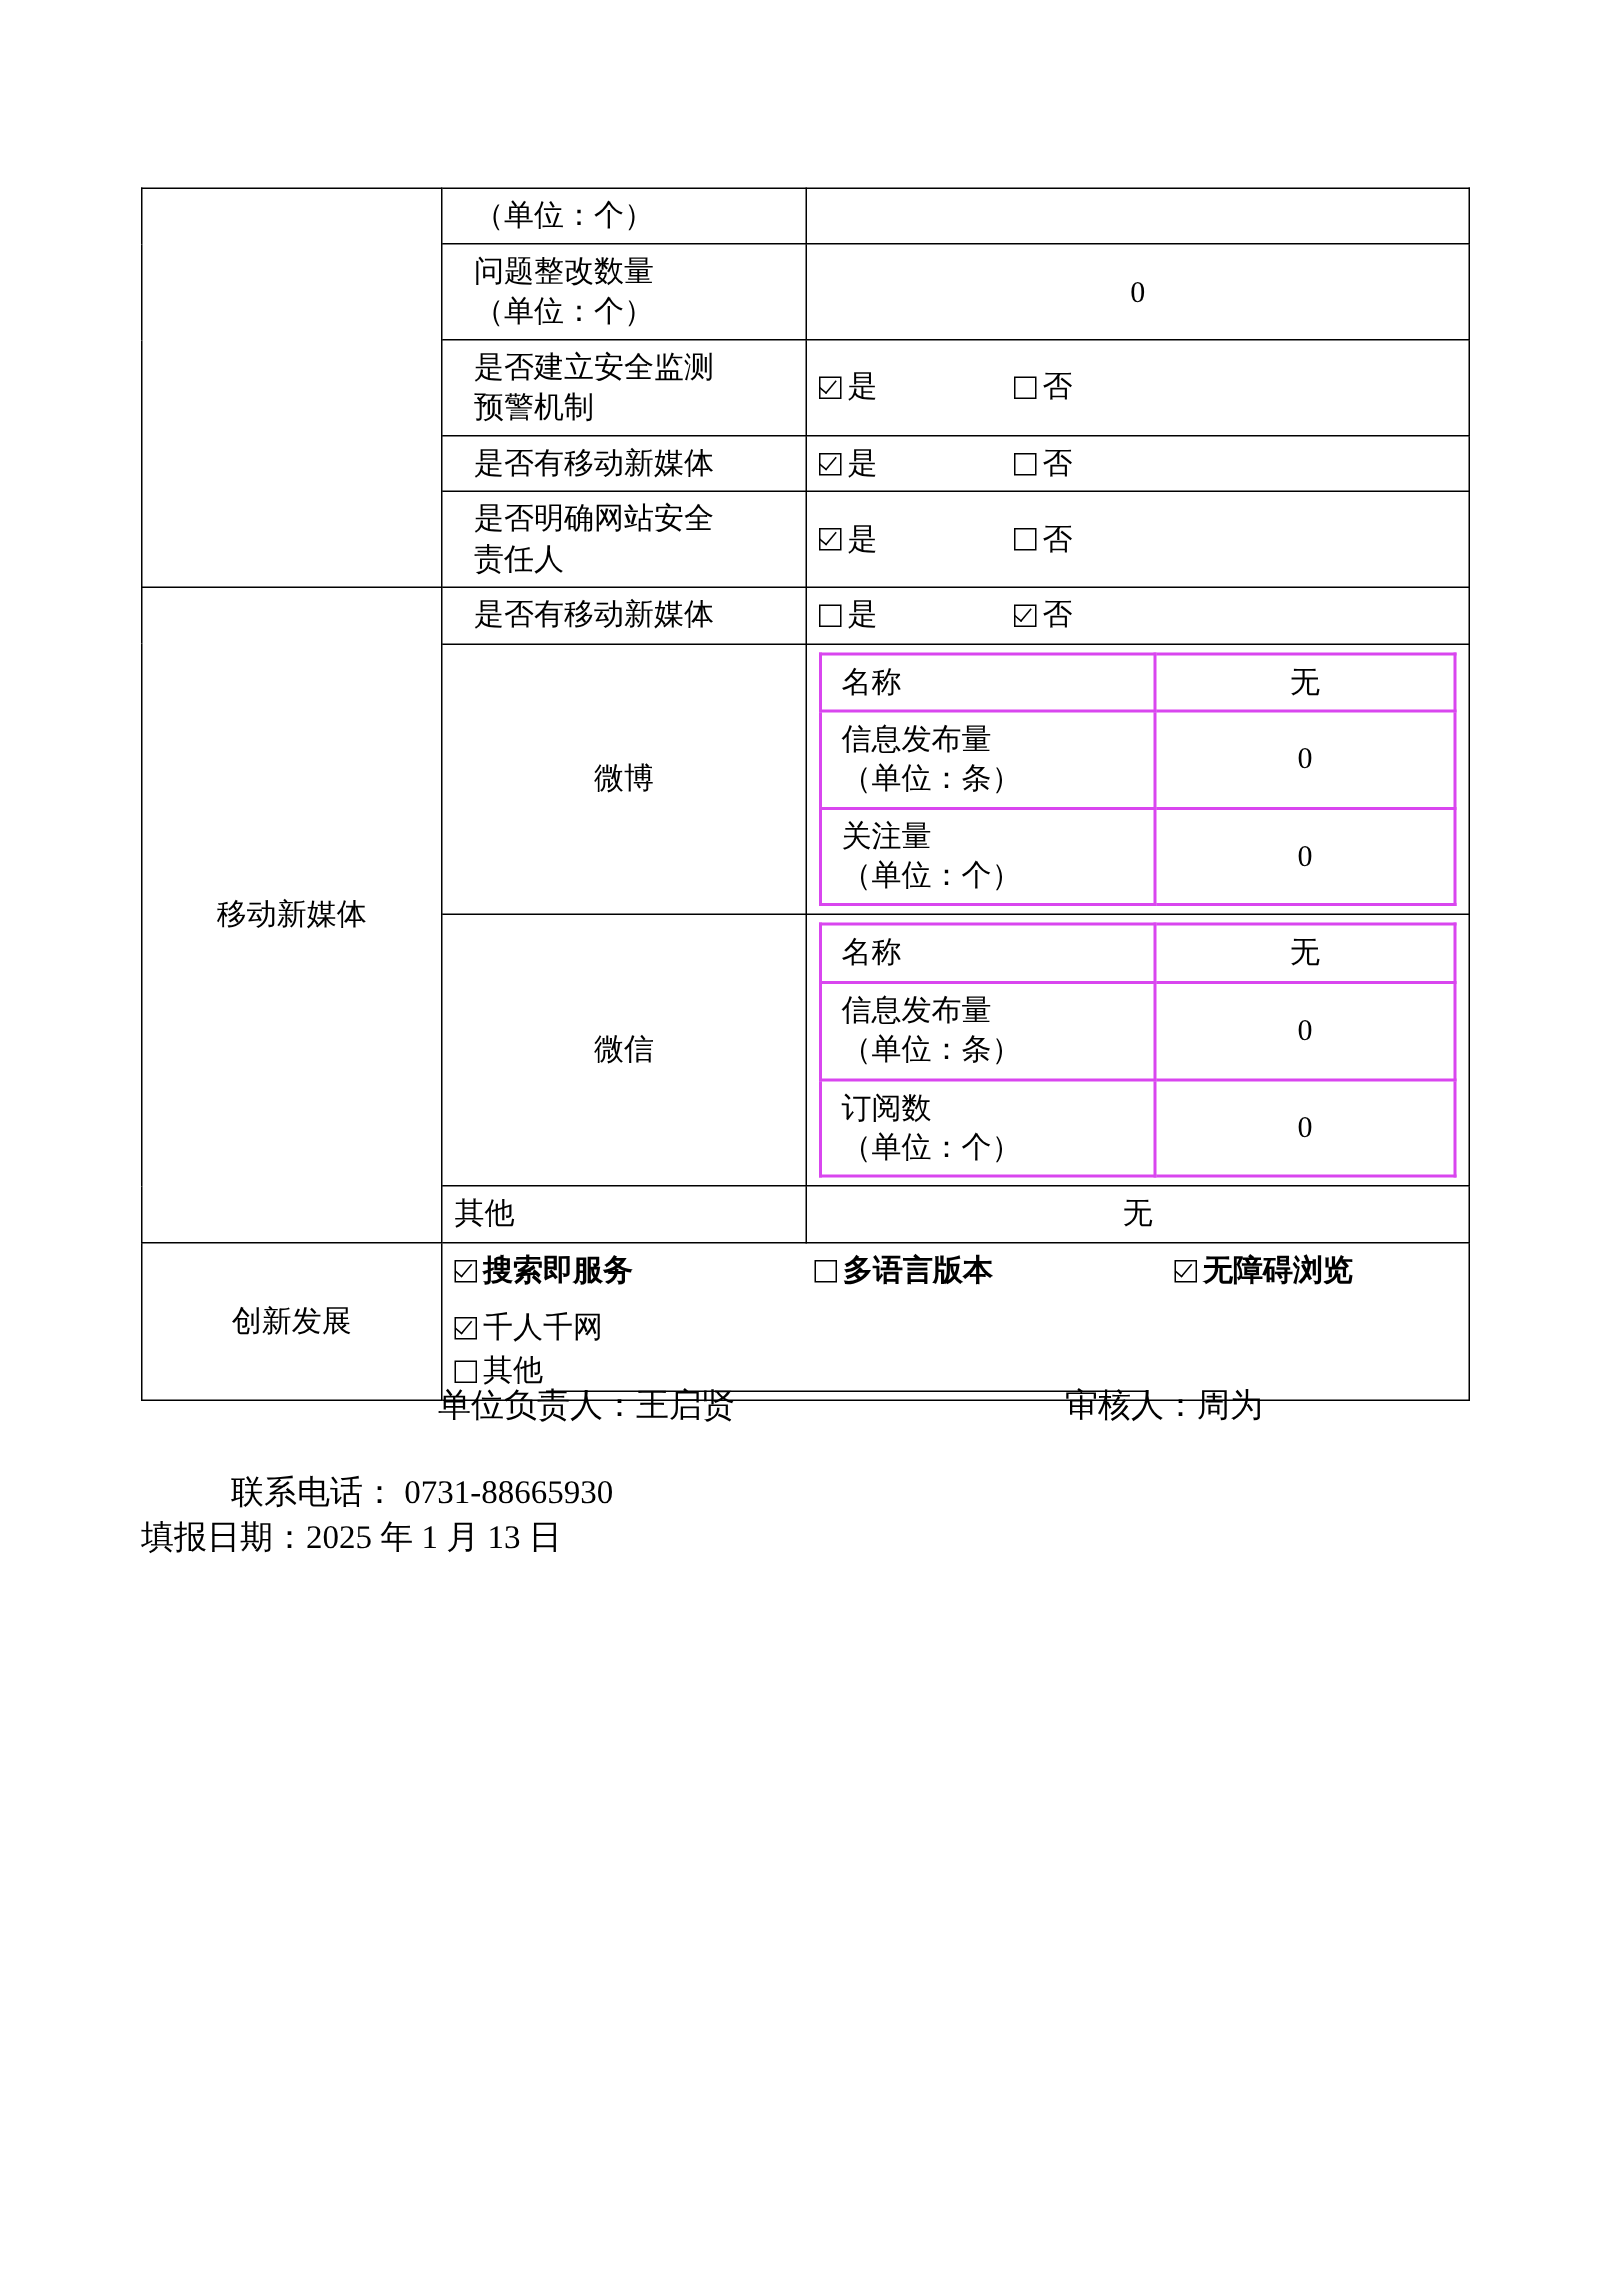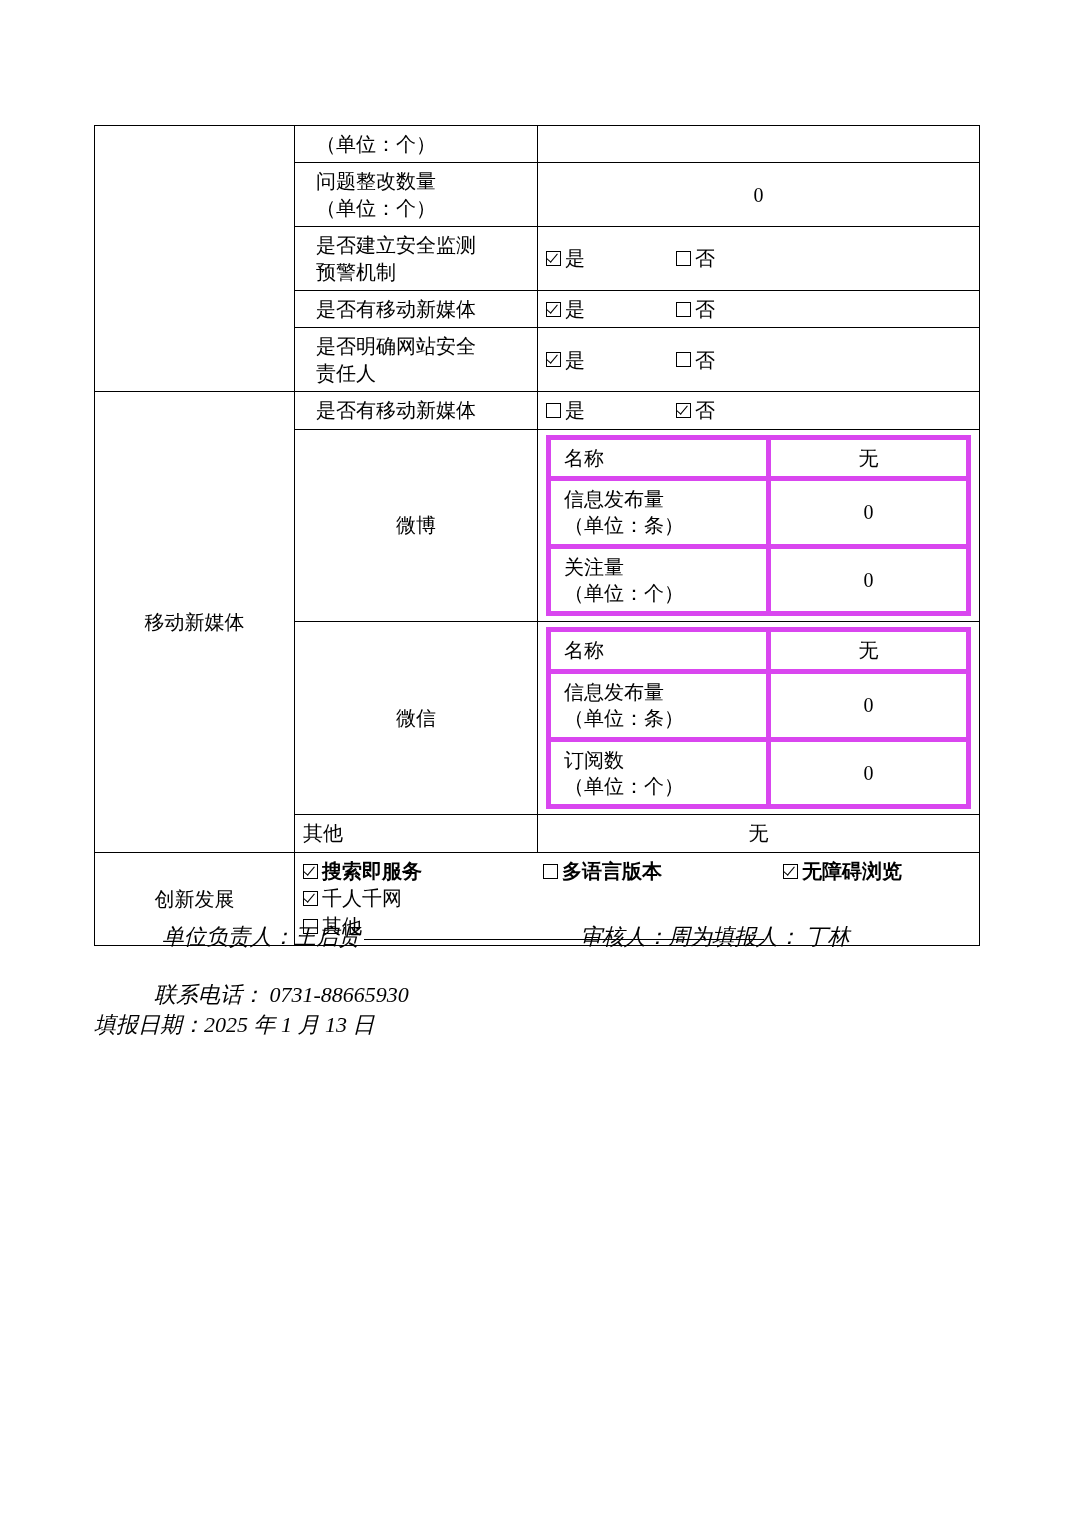--- a/index.html
+++ b/index.html
@@ -85,57 +85,56 @@
     border-bottom: 1.6px solid #000;
     transform: rotate(40deg);
   }
   .innerwrap { padding: 0; }
   table.inner {
     border-collapse: collapse;
     table-layout: fixed;
     width: 100%;
   }
   table.inner td {
-    border: 5px solid #d946ef;
+    border: 2px solid #d946ef;
     padding: 5px 0;
     font-size: 20px;
     vertical-align: middle;
   }
   td.noborder-l { border-left: none; }
   td.noborder-r { border-right: none; }
   td.noborder-t { border-top: none; }
   td.noborder-b { border-bottom: none; }
 
   .innov {
     font-size: 20px;
     line-height: 1.38;
   }
   .innov-row1 {
     display: flex;
     align-items: flex-start;
     font-weight: bold;
   }
   .innov-row1 .it1 { width: 240px; }
   .innov-row1 .it2 { width: 240px; }
-  .innov-row2 { margin-top: 1px; }
+  .innov-row2 { margin-top: 12px; }
   .innov-row3 { margin-top: 1px; display: flex; align-items: flex-end; }
   .underline {
     display: inline-block;
     width: 400px;
     border-bottom: 1px solid #000;
     height: 18px;
     margin-left: 2px;
   }
   .signatures {
     position: absolute;
     left: 94px;
     top: 922px;
     width: 886px;
     font-size: 22px;
-    font-style: italic;
   }
   .sigline1 {
     display: flex;
     justify-content: center;
     gap: 0px;
     margin-bottom: 28px;
   }
   .sigline1 .seg1 { width: 300px; text-align: left; padding-left: 60px;}
   .sigline1 .seg2 { width: 250px; text-align: right; }
   .sigline1 .seg3 { width: 260px; text-align: left; }
@@ -362,23 +361,20 @@
     </table>
   </div>
 
   <div class="signatures">
     <div class="sigline1">
       <span class="seg1 nowrap">
         <span>单位负责人：</span><span>王启贤</span>
       </span>
       <span class="seg2 nowrap">
         <span>审核人：</span><span>周为</span>
-      </span>
-      <span class="seg3 nowrap">
-        <span>填报人：</span>&nbsp;<span>丁林</span>
       </span>
     </div>
     <div class="sigline2">
       <span class="seg1 nowrap">
         <span>联系电话：</span>&nbsp;<span>0731-88665930</span>
       </span>
       <span class="seg2 nowrap">
         <span>填报日期：</span><span>2025 年 1 月 13 日</span>
       </span>
     </div>

